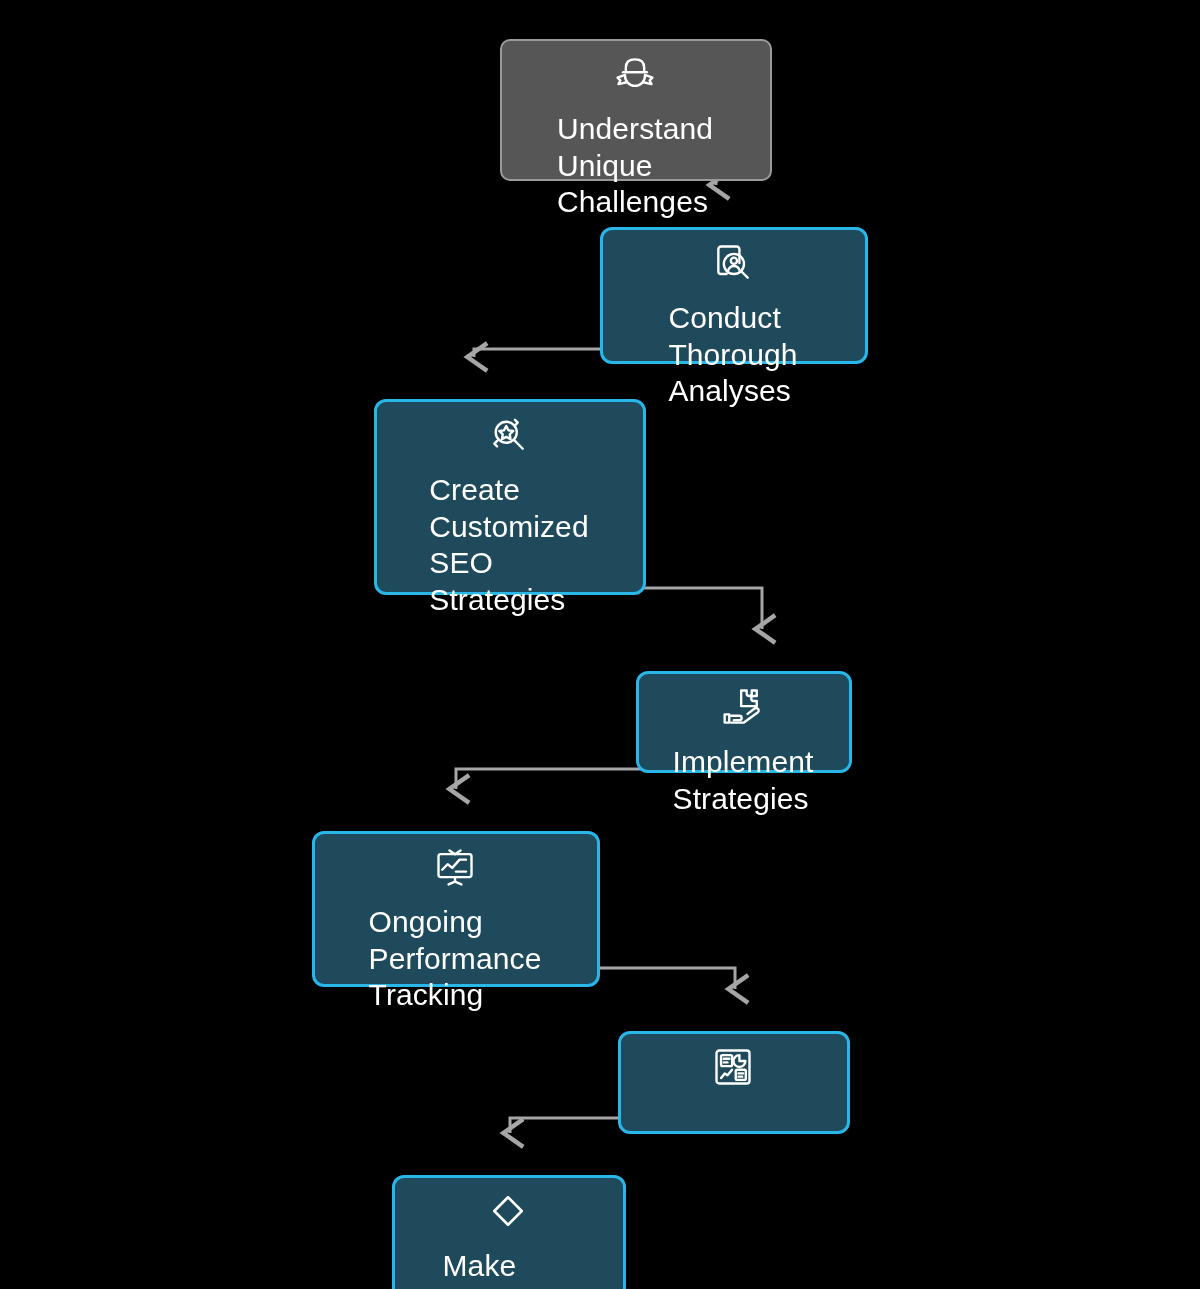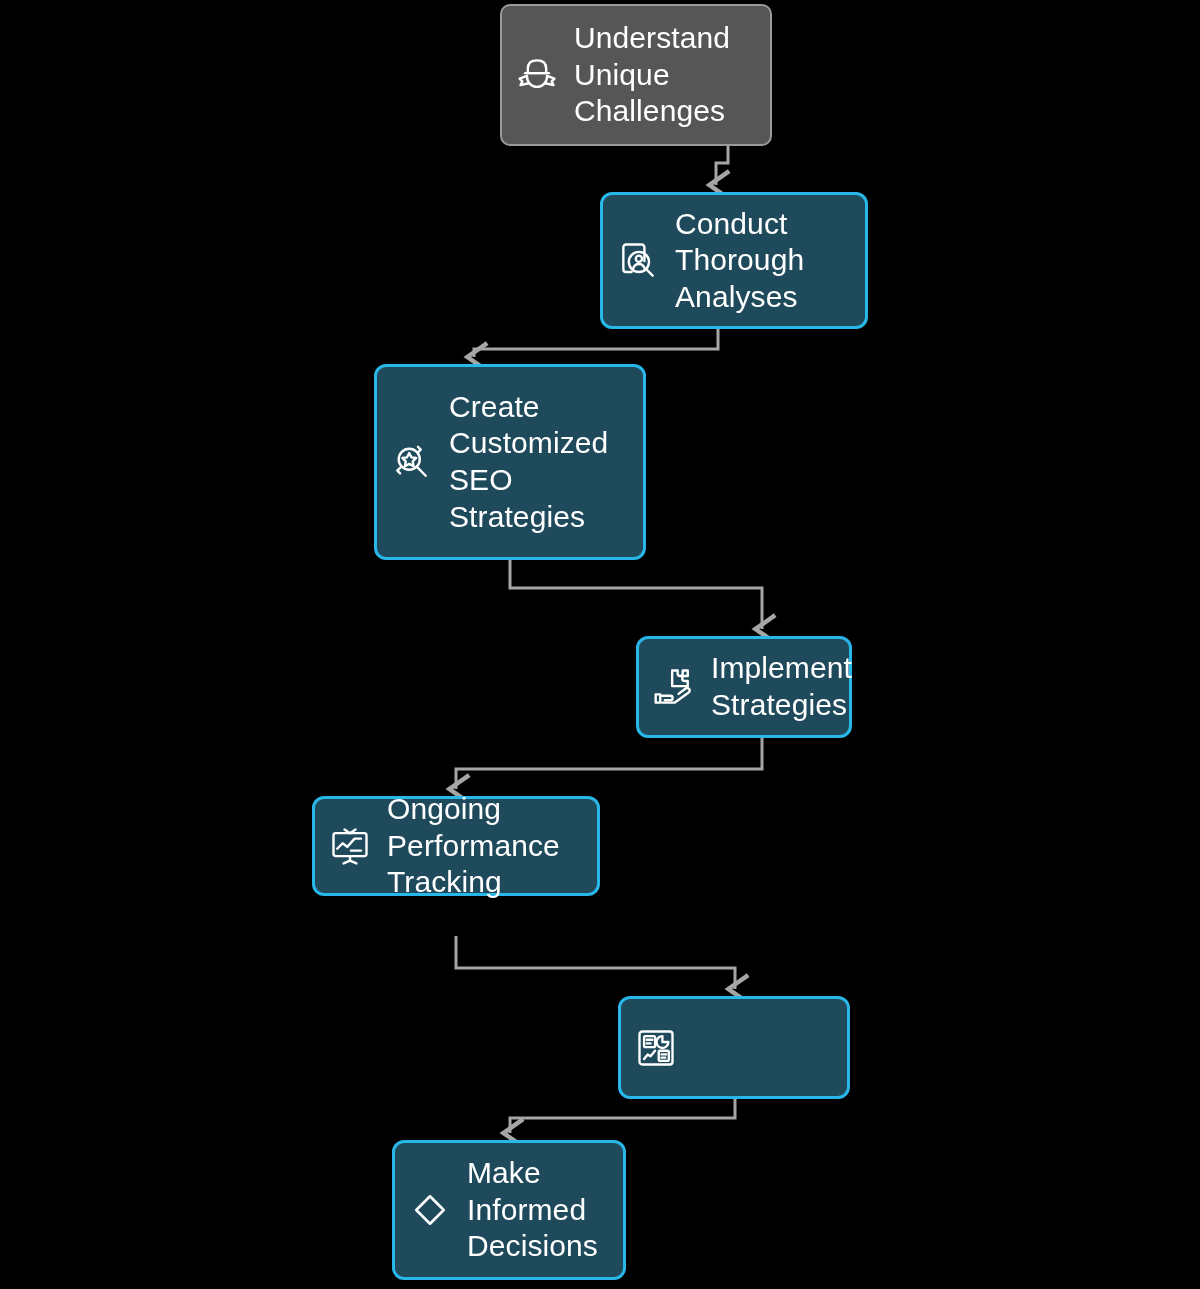--- a/index.html
+++ b/index.html
@@ -22,26 +22,28 @@
     left: 0;
     top: 0;
     width: 1200px;
     height: 1289px;
     pointer-events: none;
   }
   .node {
     position: absolute;
     box-sizing: border-box;
     display: flex;
+    flex-direction: column;
     align-items: center;
     gap: 14px;
     border-radius: 12px;
     padding: 10px 14px 10px 12px;
     border-style: solid;
     border-width: 3px;
+    margin-top: 35px;
   }
   .node.gray {
     background: #565656;
     border-color: #9a9a9a;
     border-width: 2px;
     border-radius: 10px;
   }
   .node.teal {
     background: #1f4a5c;
     border-color: #29b6e8;
@@ -143,21 +145,21 @@
         <path d="M22 6 L28 6 L28 9.5 C28 11 29.3 12 30.8 12 C32.3 12 33.5 11 33.5 9.5 L33.5 6 L39 6 L39 12 L35.5 12 C34 12 33 13.3 33 14.8 C33 16.3 34 17.5 35.5 17.5 L39 17.5 L39 23 L22 23 Z"></path>
         <path d="M4 32 L9 32 L9 41 L4 41 Z"></path>
         <path d="M11 33.5 L20 33.5 C21.5 33.5 22.5 34.6 22.5 36 C22.5 37.4 21.5 38.5 20 38.5 L14 38.5"></path>
         <path d="M11 41 L25 41 L40 30 C41.5 28.8 41.5 26.8 40.2 25.8 C39 24.8 37.4 25 36.3 25.9 L29 31.5"></path>
       </svg>
     </span>
     <span class="node-label">Implement
 Strategies</span>
   </div>
 
-  <div class="node teal" style="left:312px; top:796px; width:288px; height:100px;">
+  <div class="node teal" style="left:312px; top:796px; width:288px; height:156px;">
     <span class="node-icon">
       <svg width="44" height="44" viewBox="0 0 48 48" fill="none" stroke="#ffffff" stroke-width="2.6" stroke-linecap="round" stroke-linejoin="round">
         <rect x="6" y="10" width="36" height="25" rx="2.5"></rect>
         <path d="M18 6 L24 10 L30 6"></path>
         <path d="M10 27 L16 21 L21 25 L29 16 L36 16"></path>
         <path d="M25 29 L36 29"></path>
         <path d="M24 35 L24 40"></path>
         <path d="M17 43 L24 40 L31 43"></path>
       </svg>
     </span>

